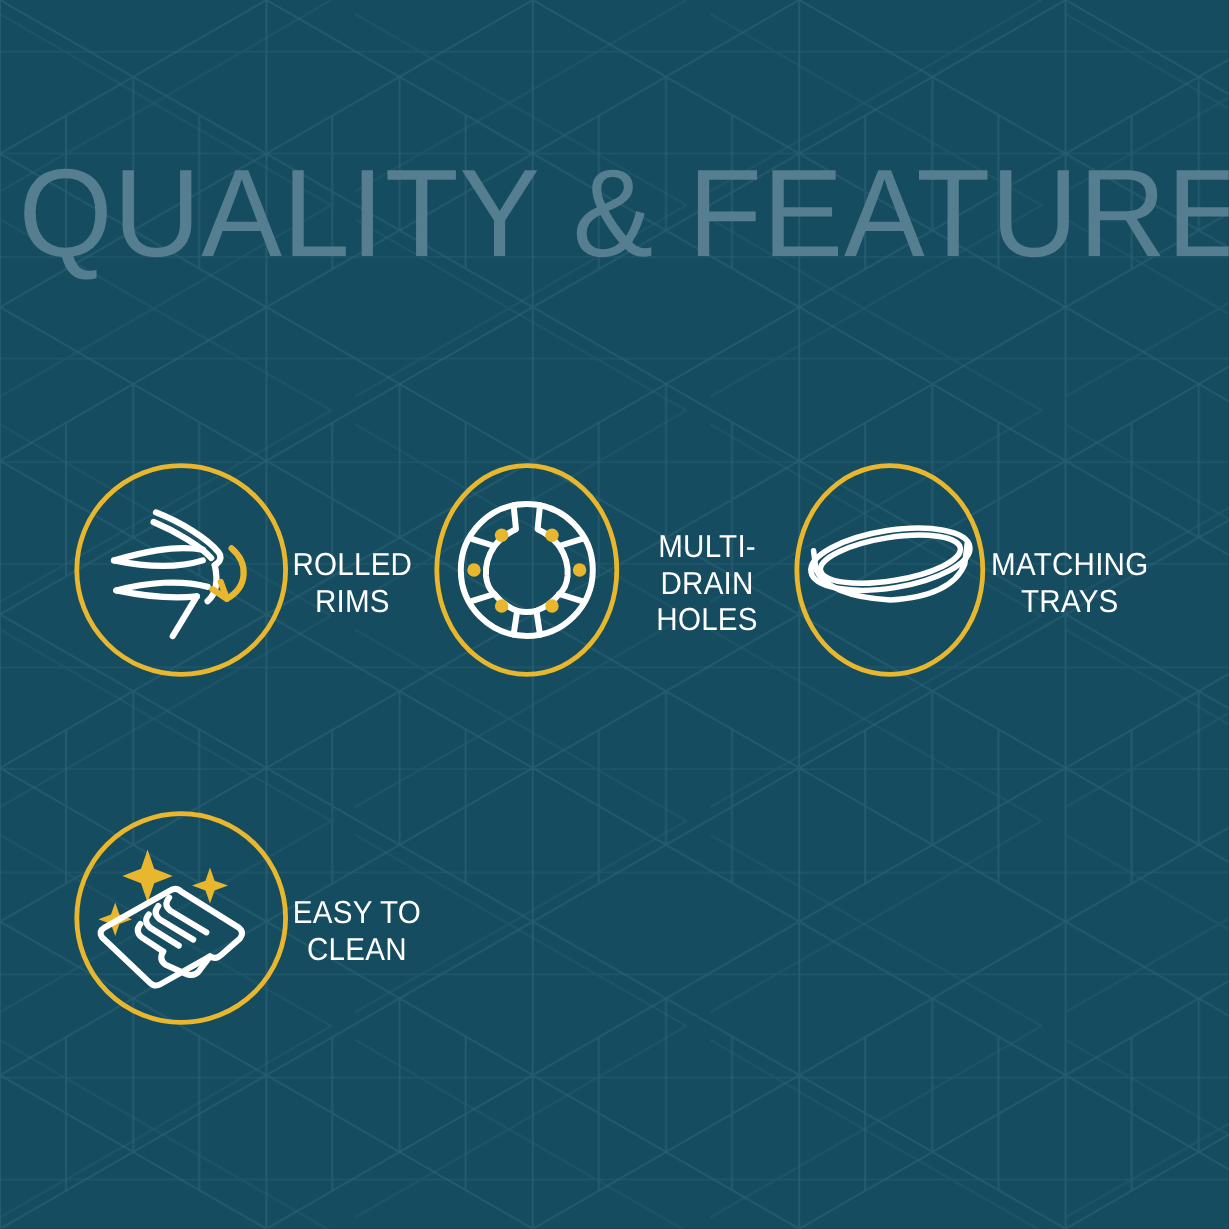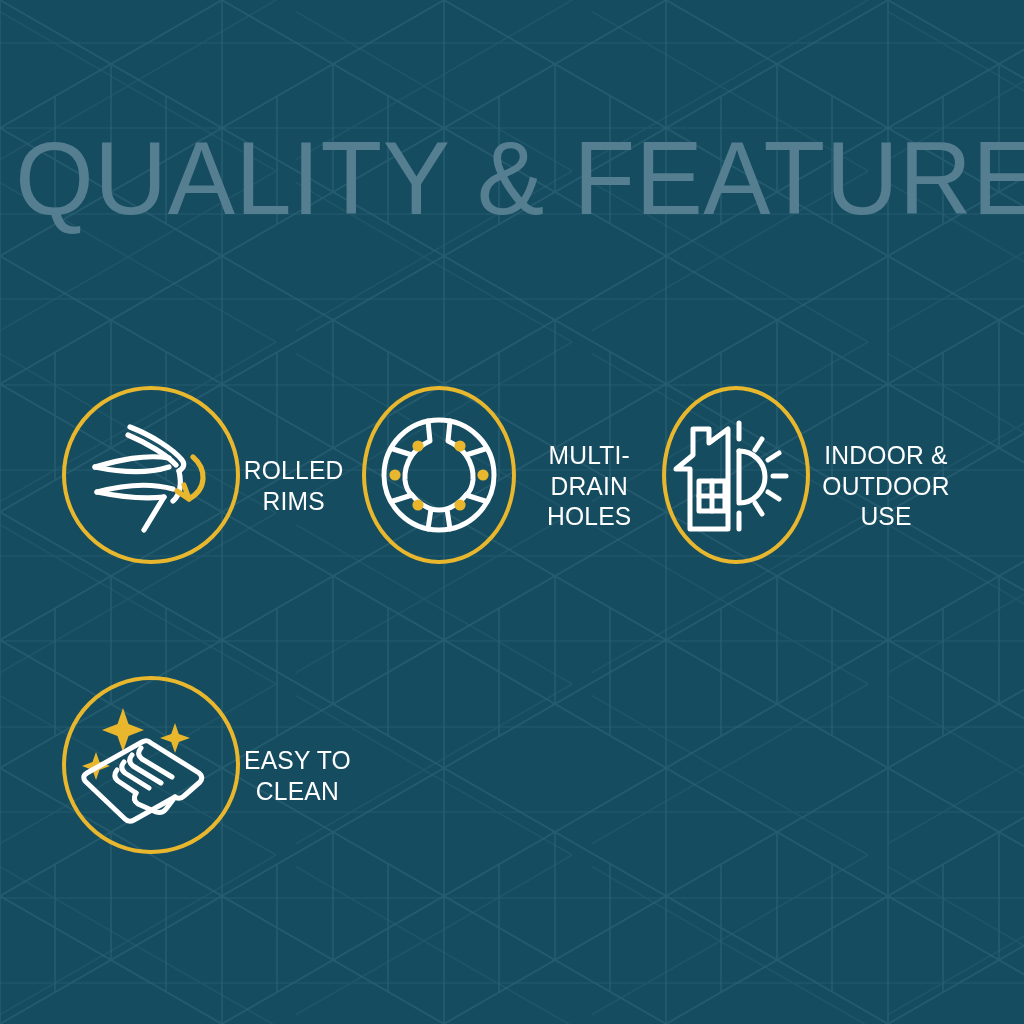--- a/index.html
+++ b/index.html
@@ -170,48 +170,34 @@
             <circle cx="114" cy="70" r="5.6"></circle>
             <circle cx="49" cy="100" r="5.6"></circle>
             <circle cx="91" cy="100" r="5.6"></circle>
           </g>
         </svg>
       </div>
       <div class="feature-label">MULTI-DRAIN
 HOLES</div>
     </div>
 
-
-    <div class="feature">
-      <div class="icon-ring">
-        <svg width="140" height="140" viewBox="0 0 140 140">
-          <g fill="none" stroke="#FFFFFF" stroke-width="5" stroke-linecap="round" stroke-linejoin="round">
-
-            <path d="M10 64 L 27 50 L 27 24 L 43 24 L 43 38 L 62 24 L 62 124 L 24 124 L 24 64 Z"></path>
-
-            <rect x="33" y="76" width="26" height="30"></rect>
-            <path d="M46 76 L 46 106 M33 91 L 59 91"></path>
-
-            <path d="M73 18 L 73 34"></path>
-            <path d="M73 46 L 73 96"></path>
-            <path d="M73 108 L 73 124"></path>
-
-            <path d="M73 46 A 26 26 0 0 1 73 98"></path>
-
-            <path d="M96 34 L 89 45"></path>
-            <path d="M113 48 L 102 55"></path>
-            <path d="M120 71 L 107 71"></path>
-            <path d="M113 94 L 102 87"></path>
-            <path d="M96 109 L 89 98"></path>
-          </g>
-        </svg>
-      </div>
-      <div class="feature-label">INDOOR &amp;
-OUTDOOR USE</div>
-    </div>
+    <div class="feature">
+      <div class="icon-ring">
+        <svg width="150" height="150" viewBox="0 0 150 150">
+          <g fill="none" stroke="#FFFFFF" stroke-width="4.6" stroke-linecap="round" stroke-linejoin="round">
+            <ellipse cx="75" cy="66" rx="67" ry="24" transform="rotate(-9 75 66)"></ellipse>
+            <ellipse cx="75" cy="66" rx="59" ry="18" transform="rotate(-9 75 66)"></ellipse>
+            <path d="M11 59 L 13 75 Q 24 97, 75 100 Q 126 97, 137 70 L 139 53"></path>
+          </g>
+        </svg>
+      </div>
+      <div class="feature-label">MATCHING
+TRAYS</div>
+    </div>
+
 
     <div class="feature">
       <div class="icon-ring">
         <svg width="150" height="150" viewBox="0 0 150 150">
 
           <g fill="#E8B72D">
             <path d="M47 18 L 52.5 34 L 68 40 L 52.5 46 L 47 62 L 41.5 46 L 26 40 L 41.5 34 Z"></path>
             <path d="M99 33 L 102.8 44 L 114 48 L 102.8 52 L 99 63 L 95.2 52 L 84 48 L 95.2 44 Z"></path>
             <path d="M20 62 L 23.5 72 L 34 76 L 23.5 80 L 20 90 L 16.5 80 L 6 76 L 16.5 72 Z"></path>
           </g>

